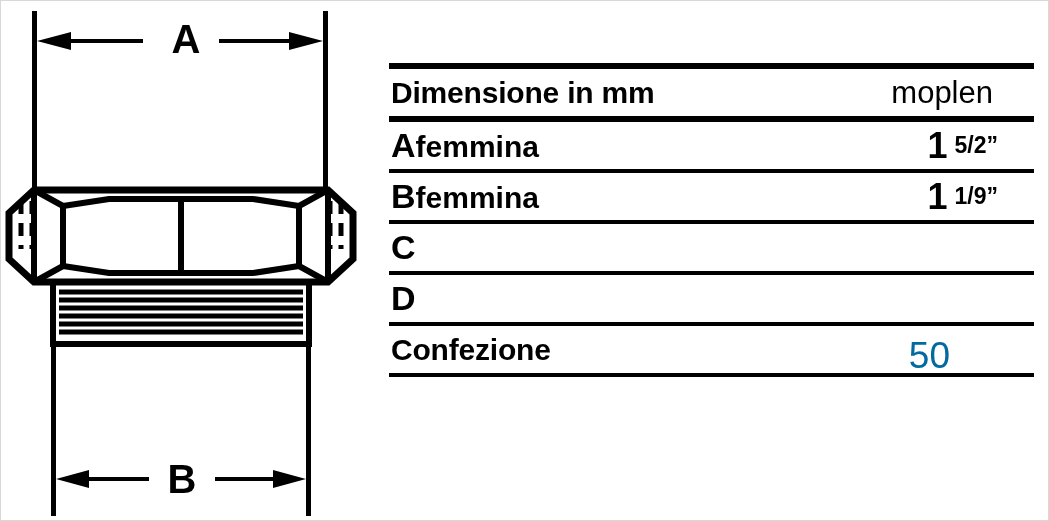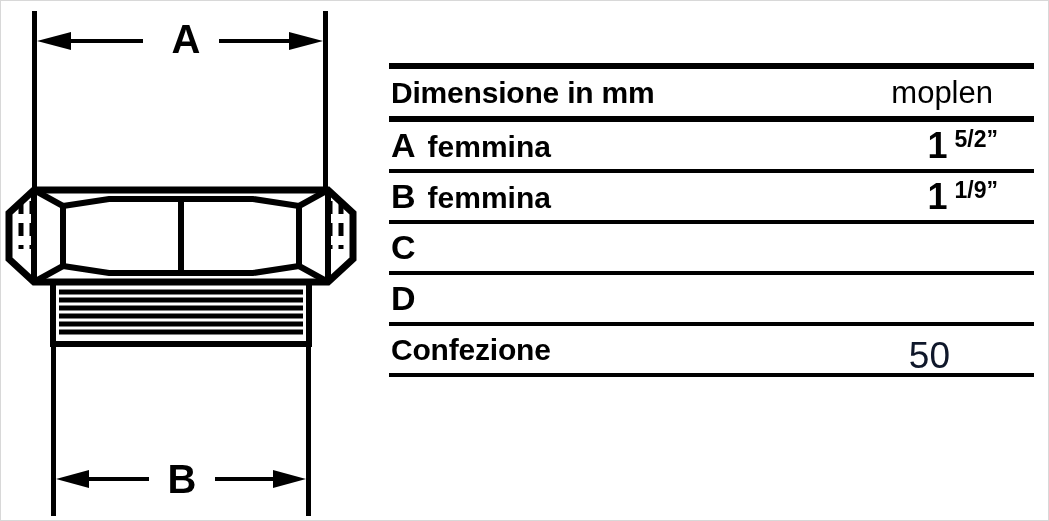--- a/index.html
+++ b/index.html
@@ -63,57 +63,56 @@
   .row-code {
     font-weight: bold;
     font-size: 34px;
     color: #000;
     letter-spacing: 0px;
   }
   .row-label {
     font-weight: bold;
     font-size: 30px;
     color: #000;
-    margin-left: 12px;
   }
   .header-label {
     font-weight: bold;
     font-size: 30px;
     color: #000;
     letter-spacing: -0.2px;
   }
   .header-value {
     font-weight: normal;
     font-size: 31px;
     color: #000;
     padding-right: 5px;
   }
   .row-right {
     display: flex;
-    align-items: flex-start;
+    align-items: center;
     white-space: nowrap;
     padding-right: 34px;
   }
   .val-whole {
     font-weight: bold;
     font-size: 36px;
     line-height: 1;
     color: #000;
   }
   .val-frac {
     font-weight: bold;
     font-size: 23px;
     line-height: 1;
     color: #000;
     margin-left: 7px;
   }
   .plain-value {
     font-weight: normal;
     font-size: 37px;
-    color: #0f172a;
+    color: #0369a1;
     padding-right: 48px;
     margin-top: 12px;
   }
   .empty-cell { display: inline-block; }
 </style>
 </head>
 <body>
 
 <div id="page">
 

